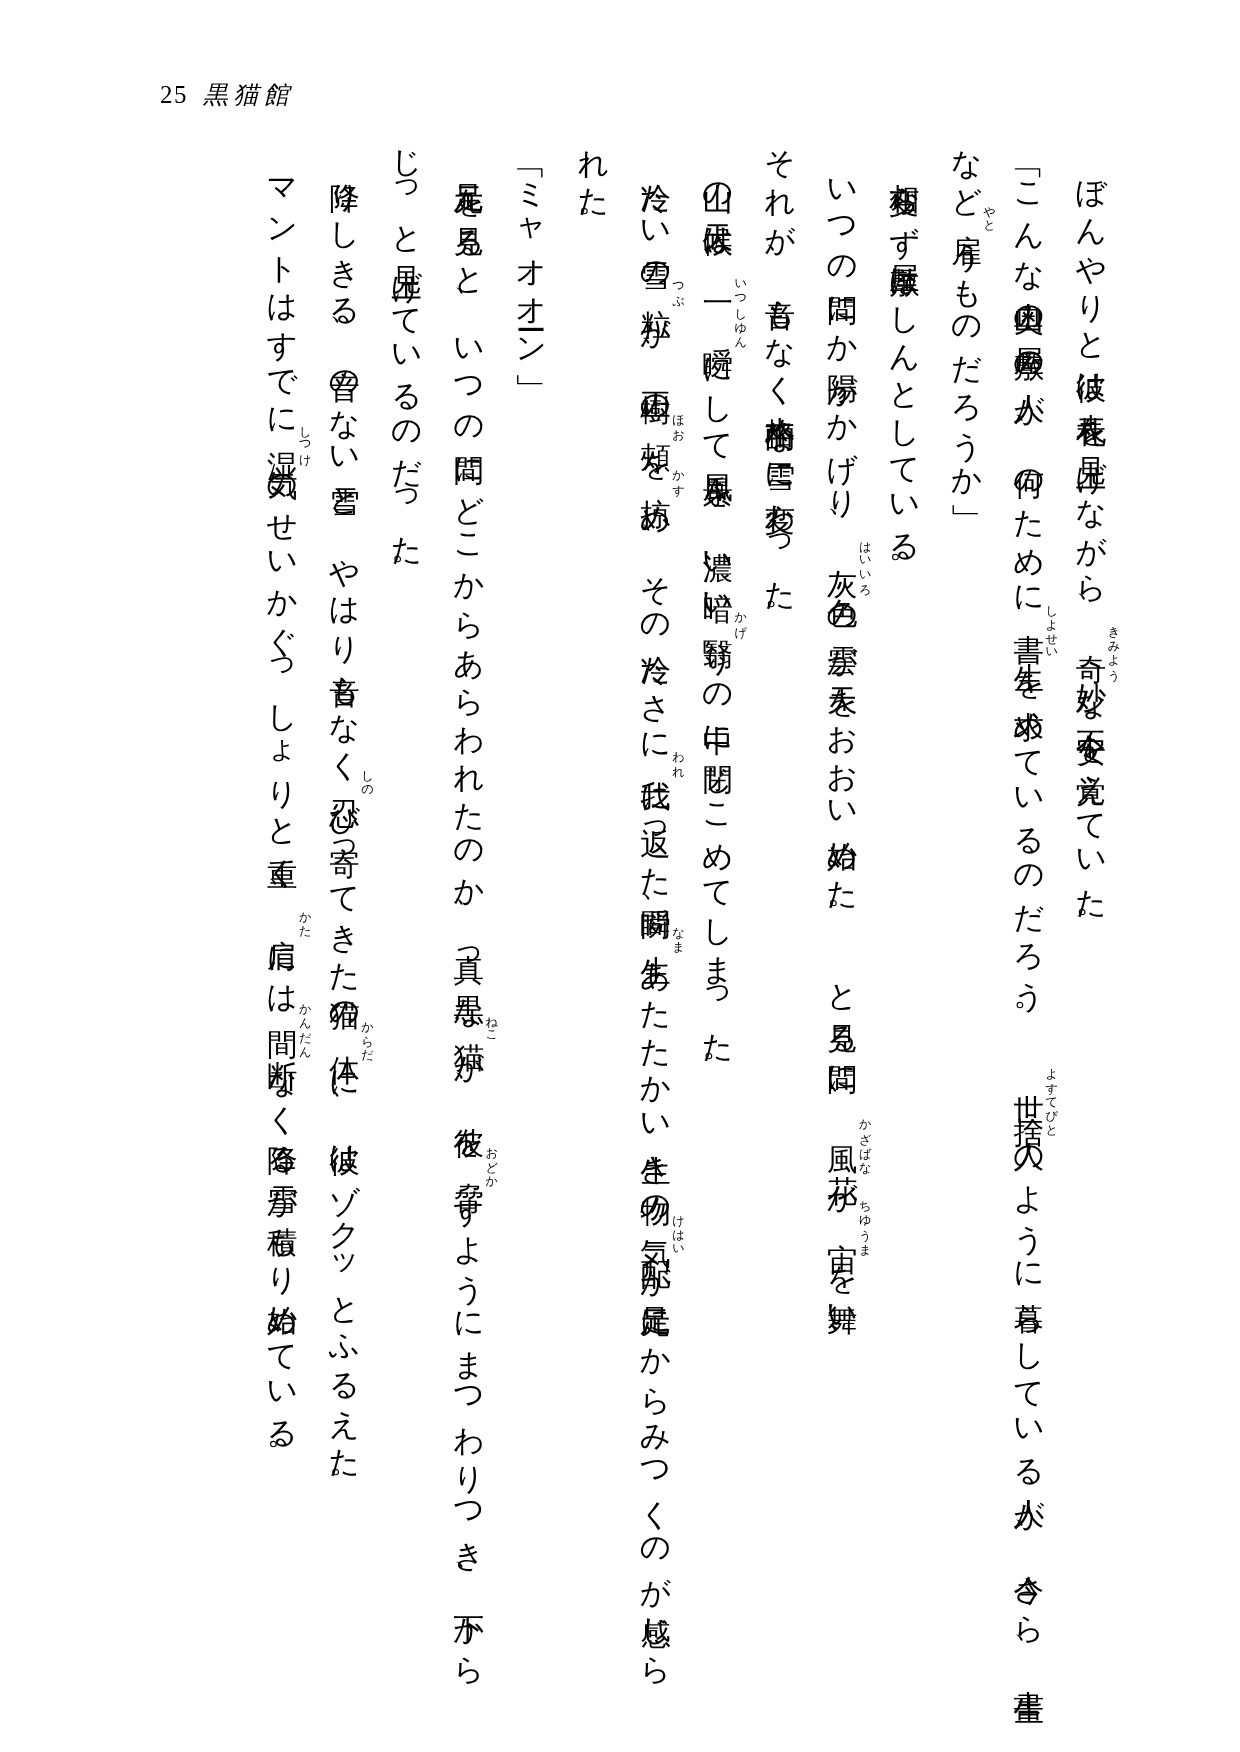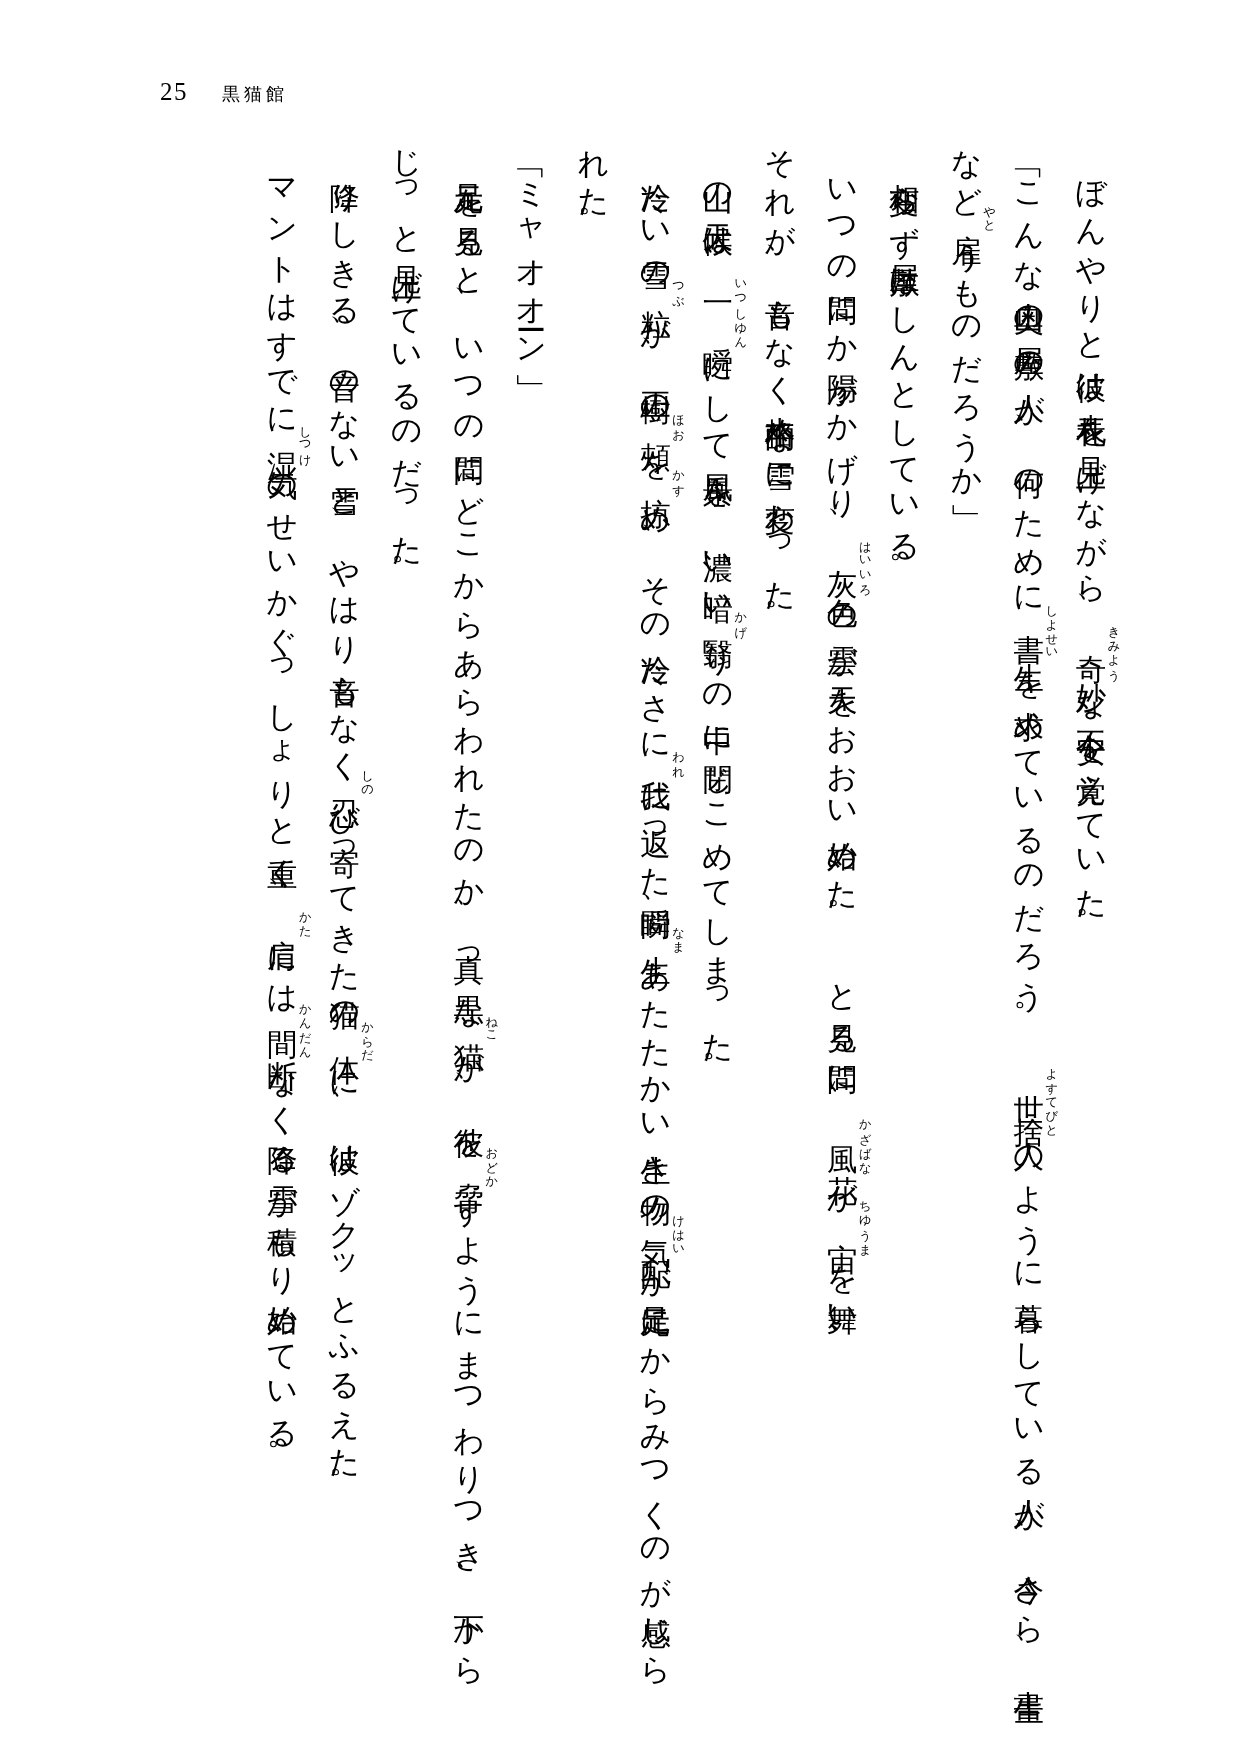--- a/index.html
+++ b/index.html
@@ -24,31 +24,32 @@
     height: 1752px;
   }
 
   
   .runhead {
     position: absolute;
     top: 78px;
     left: 160px;
     display: flex;
     align-items: baseline;
-    gap: 34px;
+    gap: 15px;
     font-size: 25px;
     letter-spacing: 0.06em;
   }
   .runhead .folio {
     font-family: "Liberation Serif", serif;
     font-size: 25px;
   }
   .runhead .title {
-    font-size: 18px;
+    font-size: 25px;
     letter-spacing: 0.22em;
+    font-style: italic;
   }
 
   
   .body-wrap {
     position: absolute;
     top: 128px;
     right: 118px;
     left: 118px;
     bottom: 80px;
   }

